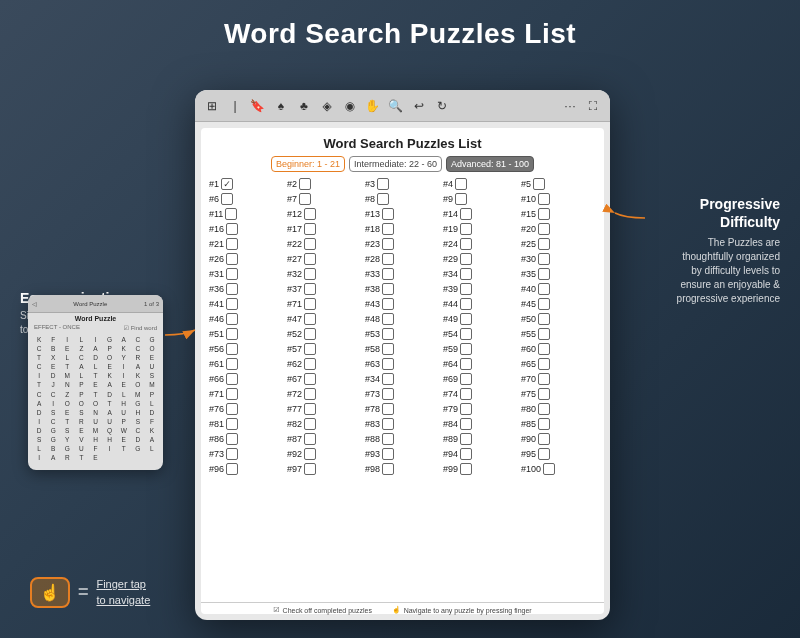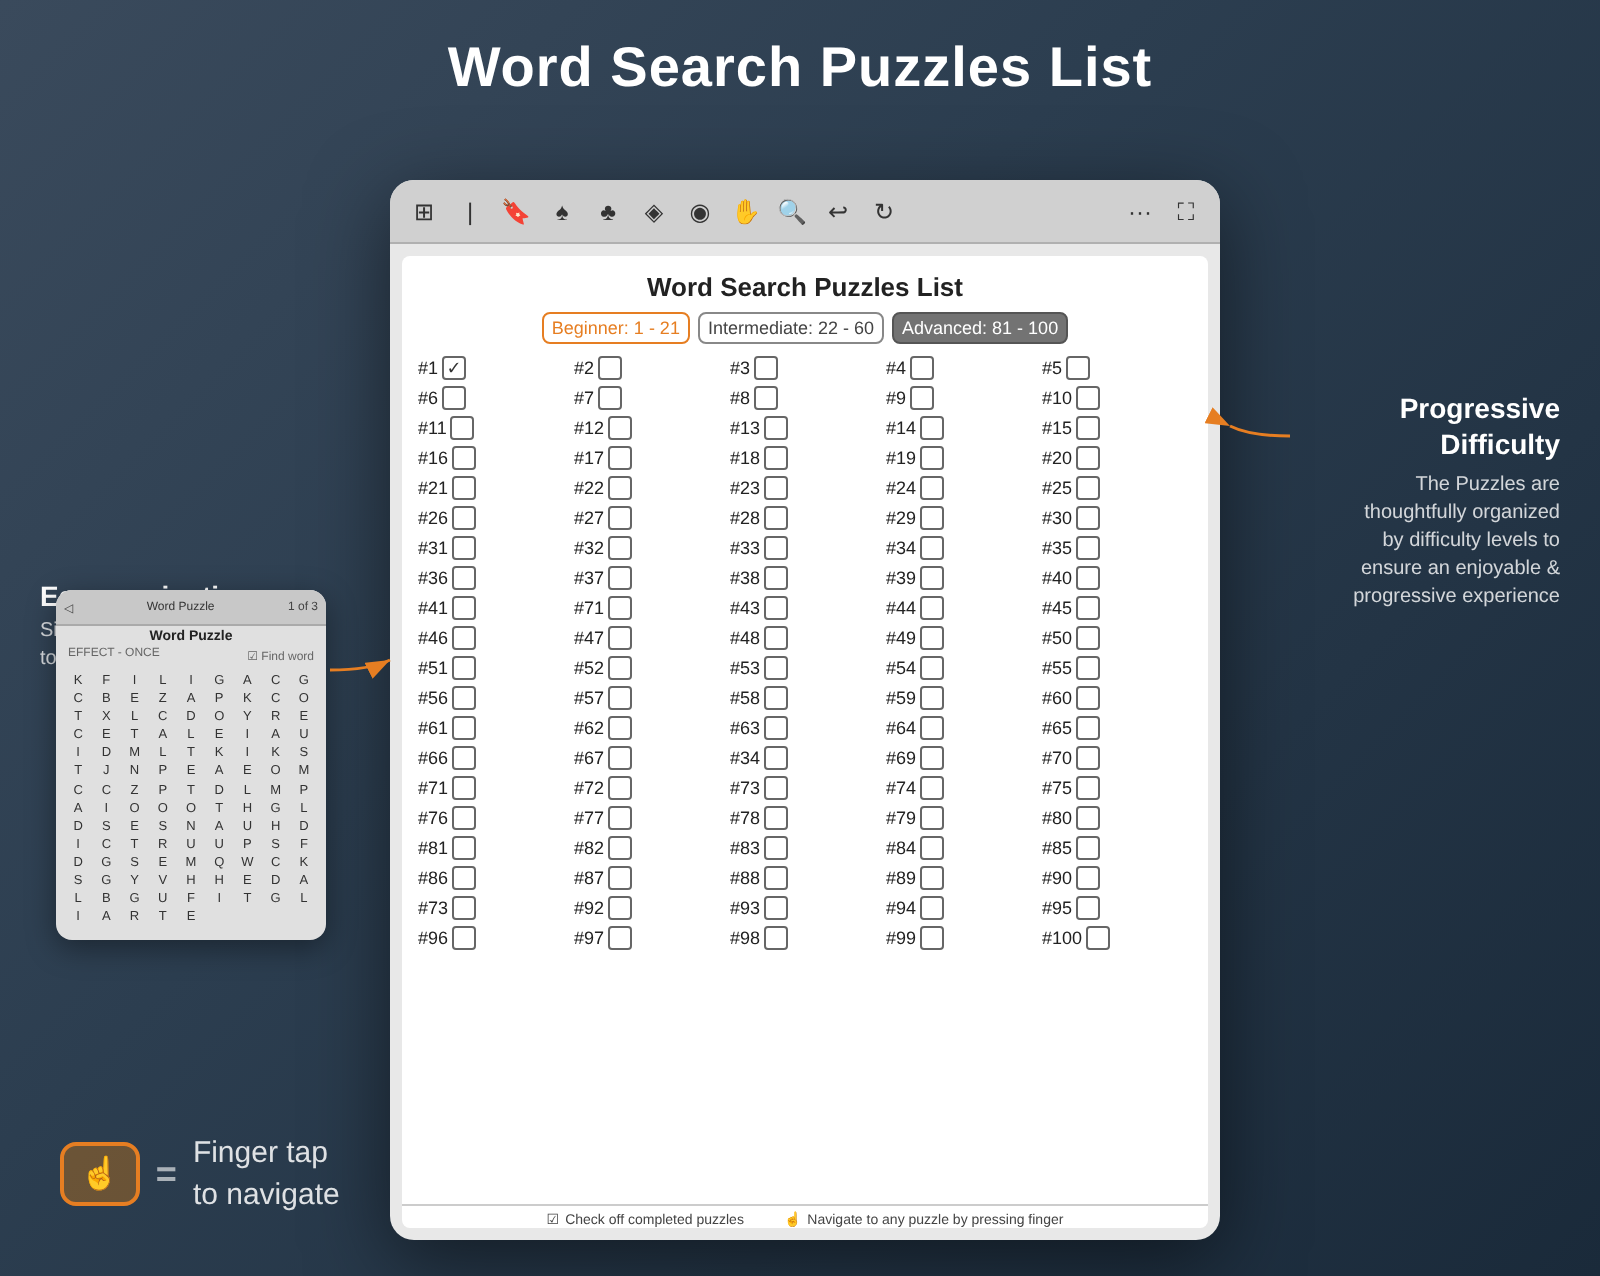--- a/index.html
+++ b/index.html
@@ -265,23 +265,24 @@
 
     .finger-icon-box {
       background: rgba(255,140,0,0.3);
       border: 2px solid #e67e22;
       border-radius: 8px;
       padding: 4px 8px;
       font-size: 16px;
     }
 
     .finger-text {
-      font-size: 15px;
+      font-size: 11px;
       color: rgba(255,255,255,0.85);
       line-height: 1.4;
+      text-decoration: underline;
     }
 
     .equals-sign {
       font-size: 18px;
       font-weight: 700;
       color: rgba(255,255,255,0.6);
     }
   </style>
 </head>
 <body>

